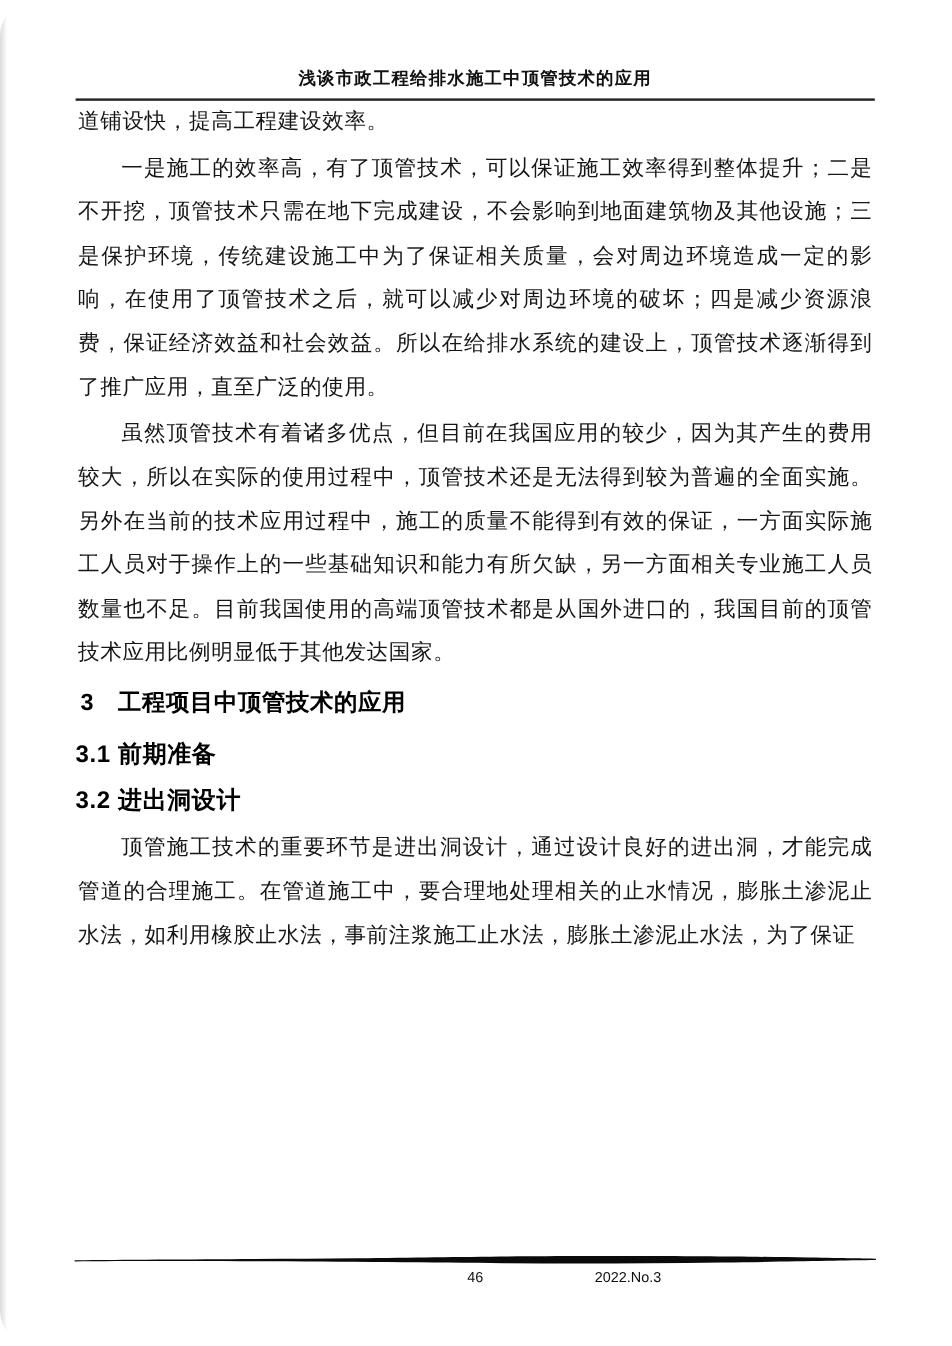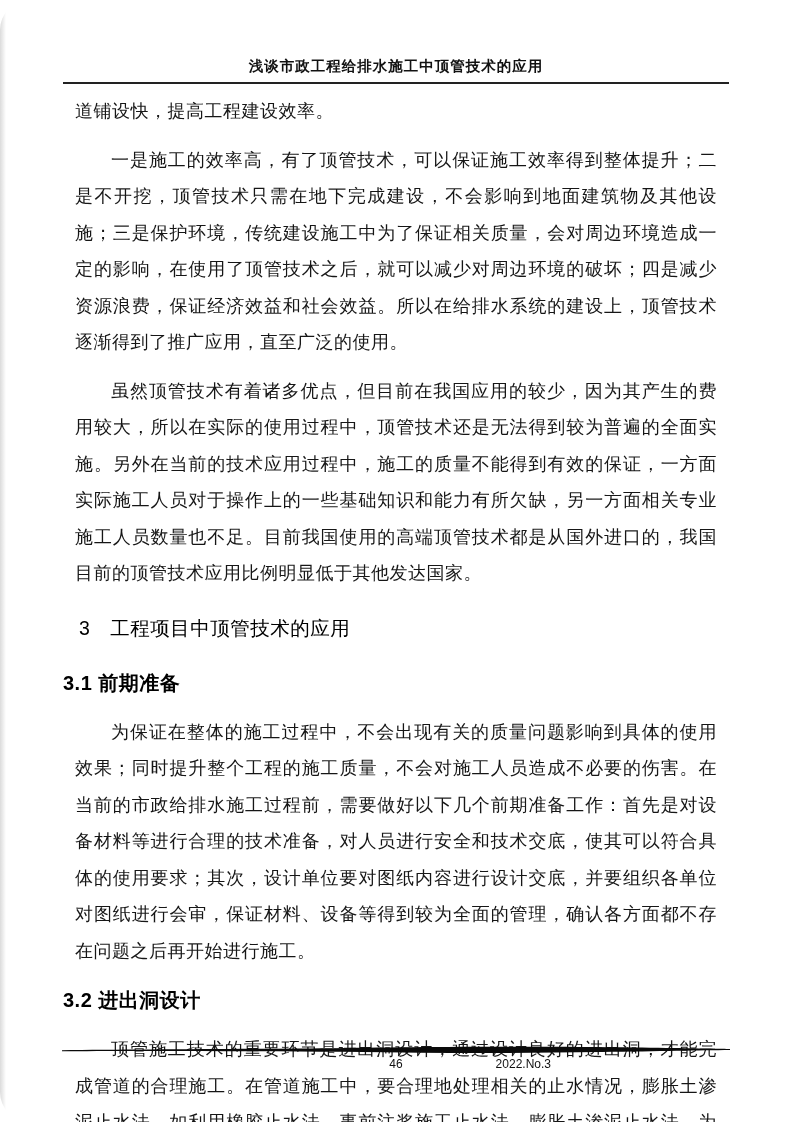--- a/index.html
+++ b/index.html
@@ -55,27 +55,27 @@
     left: 63px;
     width: 666px;
     font-family: "Liberation Serif", serif;
     font-size: 18px;
     letter-spacing: 0.5px;
     line-height: 36.5px;
     text-align: justify;
     text-justify: inter-ideograph;
     color: #161616;
   }
-  .body-col p { margin: 12px; }
+  .body-col p { margin: 2px; }
   .para { text-indent: 2em; }
   .cont { text-indent: 0; }
   h2.sec {
-    margin: 16px;
+    margin: 4px;
     font-family: "Liberation Sans", sans-serif;
-    font-weight: normal;
+    font-weight: bold;
     font-size: 19.5px;
     line-height: 40px;
     color: #000;
     letter-spacing: 0.5px;
     text-align: left;
   }
   h3.subsec {
     margin: 0;
     font-family: "Liberation Sans", sans-serif;
     font-weight: bold;
@@ -124,21 +124,20 @@
     <div class="head-title">浅谈市政工程给排水施工中顶管技术的应用</div>
     <div class="head-rule"></div>
   </header>
 
   <main class="body-col">
     <p class="cont">道铺设快，提高工程建设效率。</p>
     <p class="para">一是施工的效率高，有了顶管技术，可以保证施工效率得到整体提升；二是不开挖，顶管技术只需在地下完成建设，不会影响到地面建筑物及其他设施；三是保护环境，传统建设施工中为了保证相关质量，会对周边环境造成一定的影响，在使用了顶管技术之后，就可以减少对周边环境的破坏；四是减少资源浪费，保证经济效益和社会效益。所以在给排水系统的建设上，顶管技术逐渐得到了推广应用，直至广泛的使用。</p>
     <p class="para">虽然顶管技术有着诸多优点，但目前在我国应用的较少，因为其产生的费用较大，所以在实际的使用过程中，顶管技术还是无法得到较为普遍的全面实施。另外在当前的技术应用过程中，施工的质量不能得到有效的保证，一方面实际施工人员对于操作上的一些基础知识和能力有所欠缺，另一方面相关专业施工人员数量也不足。目前我国使用的高端顶管技术都是从国外进口的，我国目前的顶管技术应用比例明显低于其他发达国家。</p>
     <h2 class="sec">3　工程项目中顶管技术的应用</h2>
     <h3 class="subsec">3.1 前期准备</h3>
-    <p class="para">为保证在整体的施工过程中，不会出现有关的质量问题影响到具体的使用效果；同时提升整个工程的施工质量，不会对施工人员造成不必要的伤害。在当前的市政给排水施工过程前，需要做好以下几个前期准备工作：首先是对设备材料等进行合理的技术准备，对人员进行安全和技术交底，使其可以符合具体的使用要求；其次，设计单位要对图纸内容进行设计交底，并要组织各单位对图纸进行会审，保证材料、设备等得到较为全面的管理，确认各方面都不存在问题之后再开始进行施工。</p>
     <h3 class="subsec">3.2 进出洞设计</h3>
     <p class="para">顶管施工技术的重要环节是进出洞设计，通过设计良好的进出洞，才能完成管道的合理施工。在管道施工中，要合理地处理相关的止水情况，膨胀土渗泥止水法，如利用橡胶止水法，事前注浆施工止水法，膨胀土渗泥止水法，为了保证</p>
   </main>
 
   <footer>
     <svg class="footer-rule" viewBox="0 0 668 10" preserveAspectRatio="none">
       <path d="M0,5.2
                C 60,4.6 150,4.3 235,3.5
                C 305,2.8 345,1.9 430,1.7
                C 515,1.5 565,2.2 612,3.0

